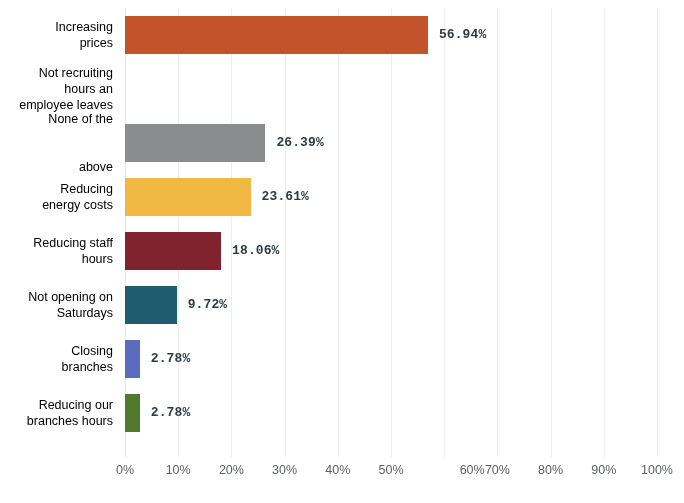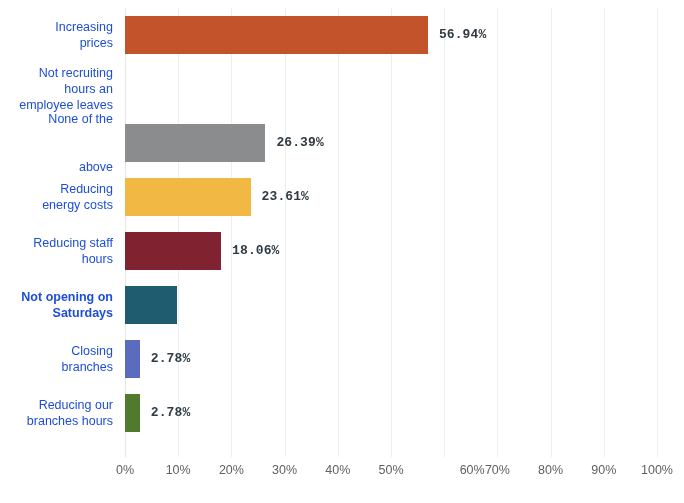--- a/index.html
+++ b/index.html
@@ -65,21 +65,21 @@
   }
 
   
   .cat-label {
     position: absolute;
     left: 0;
     width: 113px;
     text-align: right;
     font-size: 12.5px;
     line-height: 16px;
-    color: #1d4ed8;
+    color: #000000;
     display: flex;
     flex-direction: column;
     justify-content: center;
     align-items: flex-end;
     height: 54px;
   }
   .cat-label span { display: block; }
 
   
   #x-axis {
@@ -118,21 +118,21 @@
         <span>above</span>
       </div>
       <div class="cat-label" style="top: 170px;">
         <span>Reducing</span>
         <span>energy costs</span>
       </div>
       <div class="cat-label" style="top: 224px;">
         <span>Reducing staff</span>
         <span>hours</span>
       </div>
-      <div class="cat-label" style="top: 278px; font-weight: bold;">
+      <div class="cat-label" style="top: 278px;">
         <span>Not opening on</span>
         <span>Saturdays</span>
       </div>
       <div class="cat-label" style="top: 332px;">
         <span>Closing</span>
         <span>branches</span>
       </div>
       <div class="cat-label" style="top: 386px;">
         <span>Reducing our</span>
         <span>branches hours</span>
@@ -162,20 +162,21 @@
       <div class="band" style="top: 162px;">
         <div class="bar" title="Reducing energy costs 23.61%" style="width: 125.605px; background: rgb(241, 185, 68);"></div>
         <div class="bar-value" style="left: 136.605px;">23.61%</div>
       </div>
       <div class="band" style="top: 216px;">
         <div class="bar" title="Reducing staff hours 18.06%" style="width: 96.0792px; background: rgb(128, 34, 47);"></div>
         <div class="bar-value" style="left: 107.079px;">18.06%</div>
       </div>
       <div class="band" style="top: 270px;">
         <div class="bar" title="Not opening on Saturdays 9.72%" style="width: 51.7104px; background: rgb(31, 92, 112);"></div>
+        <div class="bar-value" style="left: 62.7104px;">9.72%</div>
       </div>
       <div class="band" style="top: 324px;">
         <div class="bar" title="Closing branches 2.78%" style="width: 14.7896px; background: rgb(91, 108, 191);"></div>
         <div class="bar-value" style="left: 25.7896px;">2.78%</div>
       </div>
       <div class="band" style="top: 378px;">
         <div class="bar" title="Reducing our opening hours 2.78%" style="width: 14.7896px; background: rgb(81, 122, 44);"></div>
         <div class="bar-value" style="left: 25.7896px;">2.78%</div>
       </div>
     </div>

